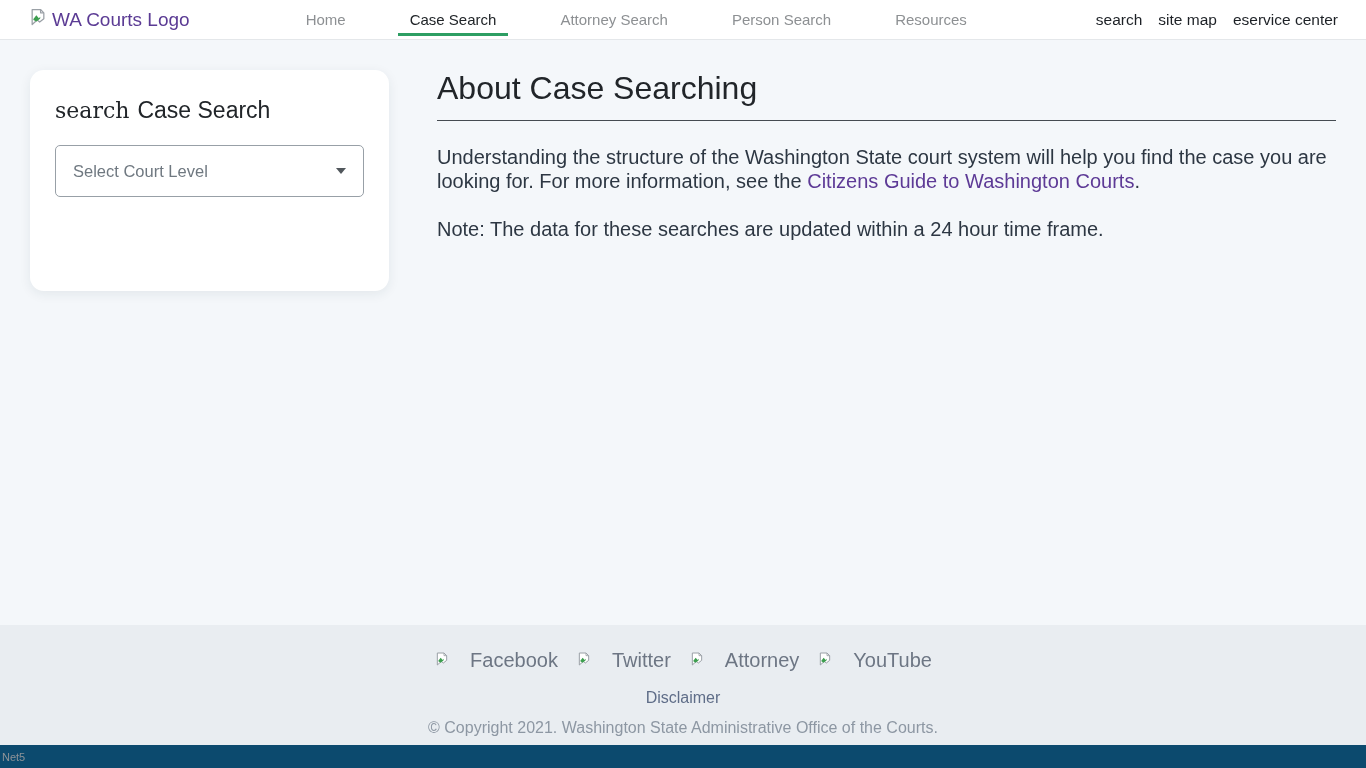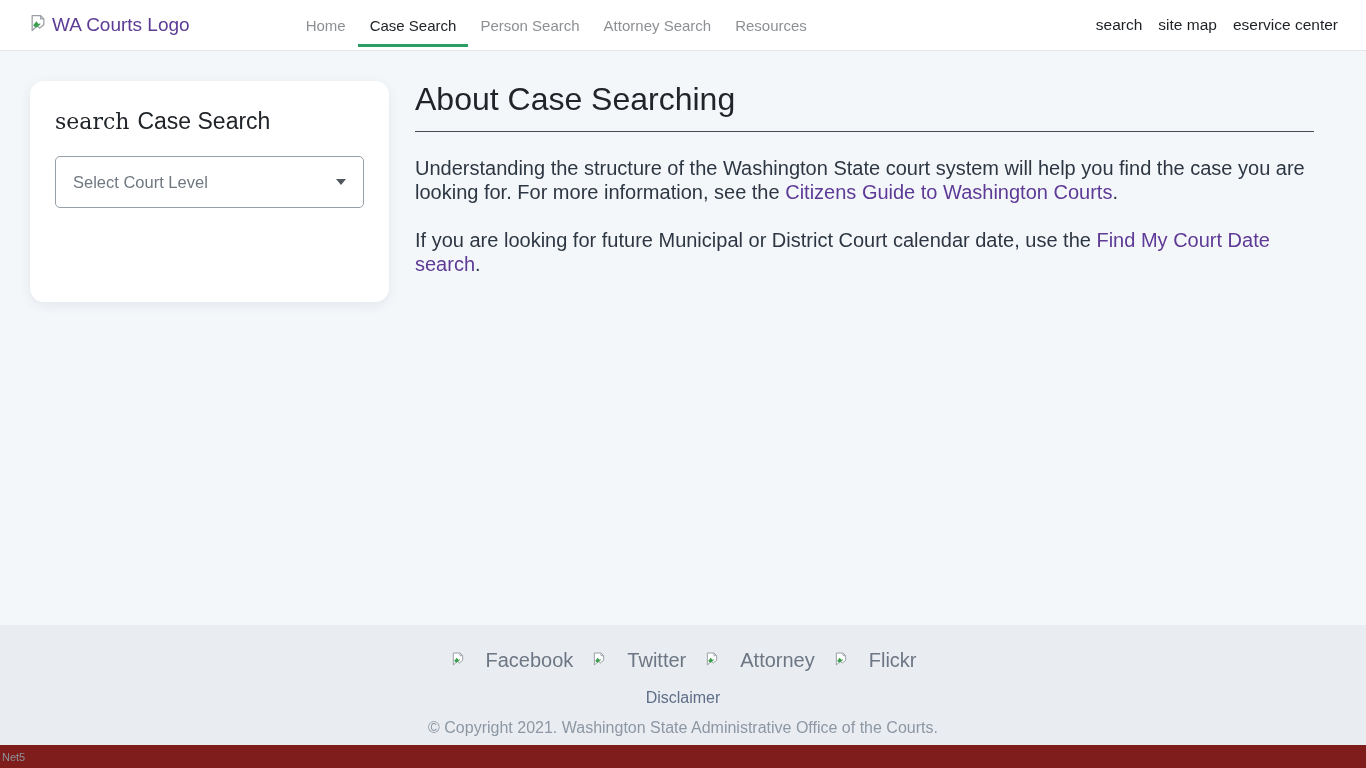--- a/index.html
+++ b/index.html
@@ -1,26 +1,26 @@
 <!DOCTYPE html>
 <html><head>
 <meta charset="utf-8">
 <style>
   * { margin:0; padding:0; box-sizing:border-box; }
   html,body { width:1366px; height:768px; overflow:hidden; }
   body { font-family:"Liberation Sans", sans-serif; background:#f4f7fa; position:relative; }
 
   
   .navbar {
-    height:51px; background:#ffffff; border-bottom:1px solid #e4e7ea;
+    height:40px; background:#ffffff; border-bottom:1px solid #e4e7ea;
     display:flex; align-items:stretch; padding:4px 28px;
   }
   .logo { display:flex; align-items:center; gap:4px; color:#5b3b94; font-size:19px; cursor:pointer; }
   .logo svg { flex:0 0 auto; }
-  .nav-items { display:flex; margin-left:104px; }
+  .nav-items { display:flex; margin-left:104px;gap:40px; }
   .nav-item {
     display:flex; align-items:center; padding:0 12px; color:#8d9093;
     font-size:15px; position:relative; cursor:pointer; white-space:nowrap;
   }
   .nav-item.active { color:#212529; }
   .nav-item.active::after {
     content:""; position:absolute; left:0; right:0; bottom:-1px; height:3px; background:#2d9e63;
   }
   .utility { margin-left:auto; display:flex; align-items:center; gap:16px; }
   .utility-item { color:#1d2126; font-size:15.5px; cursor:pointer; white-space:nowrap; }
@@ -41,21 +41,21 @@
     display:flex; align-items:center; justify-content:space-between;
     padding:0 17px; cursor:pointer; background:#fff;
   }
   .select-box .placeholder { color:#6f7880; font-size:16.5px; }
   .caret-down {
     width:0; height:0; border-left:5px solid transparent; border-right:5px solid transparent;
     border-top:6px solid #51575c;
   }
 
   
-  .article { position:absolute; left:415px; top:28px; width:899px; }
+  .article { position:absolute; left:437px; top:28px; width:899px; }
   .article h1 {
     font-size:32px; font-weight:400; color:#212529; line-height:40px;
     padding-bottom:12px; border-bottom:1px solid #454b51;
   }
   .article p { font-size:20px; line-height:24px; color:#2d3743; margin-top:24px; }
   .article a { color:#5d3a96; text-decoration:none; cursor:pointer; }
 
   
   .footer {
     position:absolute; left:0; top:625px; width:1366px; height:120px;
@@ -63,21 +63,21 @@
     padding-top:24px;
   }
   .social-row { display:flex; align-items:center; gap:18px; }
   .social-item { display:flex; align-items:center; gap:20px; color:#6d7684; font-size:20px; cursor:pointer; }
   .footer-disclaimer { margin-top:17px; color:#5f6d88; font-size:16px; cursor:pointer; }
   .footer-copyright { margin-top:12px; color:#8d97a3; font-size:16px; }
 
   
   .status-strip {
     position:absolute; left:0; top:745px; width:1366px; height:23px;
-    background:#7f1d1d; display:flex; align-items:center;
+    background:#0c4a6e; display:flex; align-items:center;
   }
   .status-text { color:#8e9398; font-size:11px; padding-left:2px; }
 </style>
 </head>
 <body>
 
 <div class="navbar">
   <div class="logo">
     <span>
       <svg width="20" height="20" viewBox="0 0 24 24">
@@ -85,22 +85,22 @@
         <path d="M15 3 v4 h4" fill="none" stroke="#9aa0a6" stroke-width="1.3" stroke-linejoin="round"></path>
         <path d="M6.5 14.5 l3.5 -4.5 3 3.5 1.8 -1.8 -0.3 2.3 -4.5 3.5 -3.5 -2 Z" fill="#3d9e4f"></path>
       </svg>
     </span>
     <span>WA Courts Logo</span>
   </div>
 
   <div class="nav-items">
     <div class="nav-item">Home</div>
     <div class="nav-item active">Case Search</div>
+    <div class="nav-item">Attorney Search</div>
     <div class="nav-item">Person Search</div>
-    <div class="nav-item">Attorney Search</div>
     <div class="nav-item">Resources</div>
   </div>
 
   <div class="utility">
     <span class="utility-item">search</span>
     <span class="utility-item">site map</span>
     <span class="utility-item">eservice center</span>
   </div>
 </div>
 
@@ -113,21 +113,21 @@
     </div>
     <div class="select-box">
       <span class="placeholder">Select Court Level</span>
       <span class="caret-down"></span>
     </div>
   </div>
 
   <div class="article">
     <h1>About Case Searching</h1>
     <p><span>Understanding the structure of the Washington State court system will help you find the case you are looking for. For more information, see the </span><a>Citizens Guide to Washington Courts</a><span>.</span></p>
-    <p><span>If you are looking for future Municipal or District Court calendar date, use the </span><a>Find My Court Date search</a><span>.</span></p>
+    <p>Note: The data for these searches are updated within a 24 hour time frame.</p>
   </div>
 
 </div>
 
 <div class="footer">
   <div class="social-row">
     <span class="social-item">
       <span>
         <svg width="16" height="16" viewBox="0 0 24 24">
           <path d="M5 3 h10 l4 4 v7 l-5 4 -3 -2.5 -6 5.5 Z" fill="#ffffff" stroke="#9aa0a6" stroke-width="1.5" stroke-linejoin="round"></path>
@@ -158,21 +158,21 @@
       <span>Attorney</span>
     </span>
     <span class="social-item">
       <span>
         <svg width="16" height="16" viewBox="0 0 24 24">
           <path d="M5 3 h10 l4 4 v7 l-5 4 -3 -2.5 -6 5.5 Z" fill="#ffffff" stroke="#9aa0a6" stroke-width="1.5" stroke-linejoin="round"></path>
           <path d="M15 3 v4 h4" fill="none" stroke="#9aa0a6" stroke-width="1.3" stroke-linejoin="round"></path>
           <path d="M6.5 14.5 l3.5 -4.5 3 3.5 1.8 -1.8 -0.3 2.3 -4.5 3.5 -3.5 -2 Z" fill="#3d9e4f"></path>
         </svg>
       </span>
-      <span>Flickr</span>
+      <span>YouTube</span>
     </span>
   </div>
   <div class="footer-disclaimer">Disclaimer</div>
   <div class="footer-copyright">© Copyright 2021. Washington State Administrative Office of the Courts.</div>
 </div>
 
 <div class="status-strip">
   <span class="status-text">Net5</span>
 </div>
 

